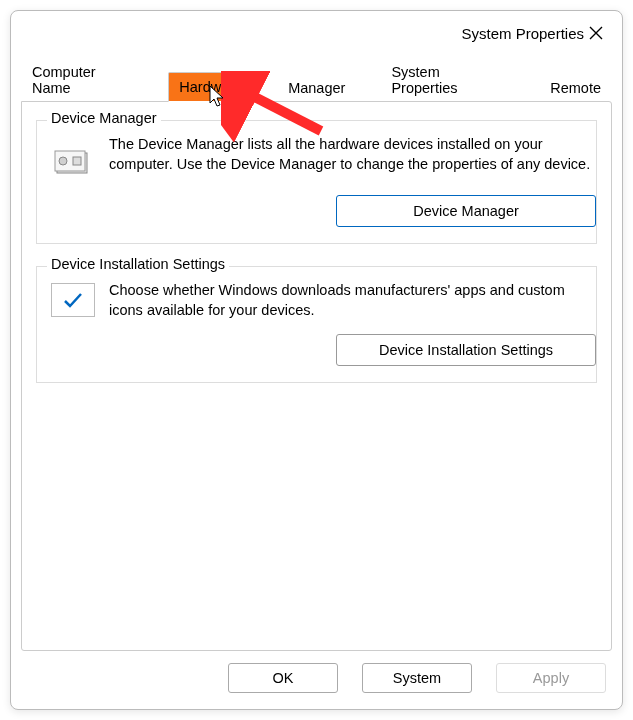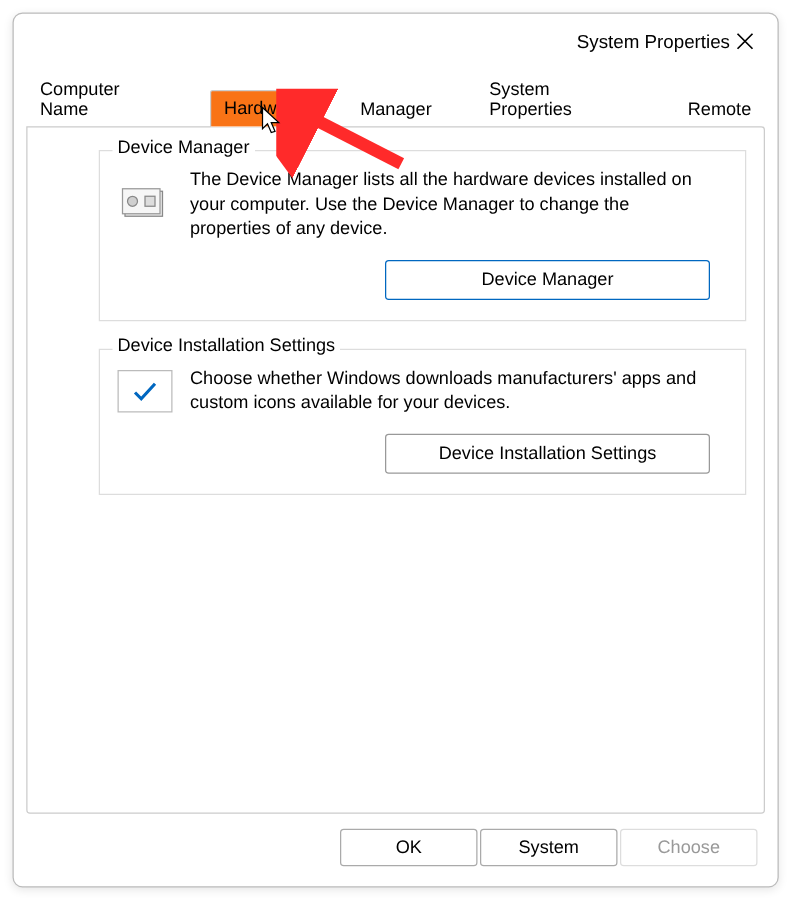--- a/index.html
+++ b/index.html
@@ -73,24 +73,23 @@
     .tab-panel {
       border: 1px solid #ccc;
       margin: -1px 10px 0 10px;
       border-radius: 0 3px 3px 3px;
       flex: 1;
       padding: 18px 14px;
       position: relative;
     }
     .fieldset {
       border: 1px solid #ddd;
-      padding: 14px 28px 16px 14px;
+      padding: 14px 0 16px 14px;
       margin-bottom: 22px;
       position: relative;
-      margin-left: 43px;
     }
     .legend {
       position: absolute;
       top: -11px;
       left: 10px;
       background: #fff;
       padding: 0 4px;
       font-size: 14.5px;
       color: #000;
     }
@@ -139,21 +138,21 @@
       flex-shrink: 0;
       margin-top: 2px;
     }
     .check-icon svg {
       width: 24px;
       height: 24px;
     }
     .footer {
       display: flex;
       justify-content: flex-end;
-      gap: 2px;
+      gap: 24px;
       padding: 12px 16px 16px 16px;
     }
     .footer .fbtn {
       width: 110px;
       padding: 6px 0;
       font-size: 14.5px;
       background: #fff;
       border: 1px solid #aaa;
       border-radius: 3px;
       cursor: pointer;
@@ -233,21 +232,21 @@
       <div class="btn-row">
         <div class="btn">Device Installation Settings</div>
       </div>
     </div>
 
   </div>
 
   <div class="footer">
     <div class="fbtn">OK</div>
     <div class="fbtn">System</div>
-    <div class="fbtn disabled">Choose</div>
+    <div class="fbtn disabled">Apply</div>
   </div>
 
   <svg class="arrow-annotation" width="120" height="80">
     <defs>
       <marker id="ah" markerWidth="10" markerHeight="10" refX="2" refY="5" orient="auto">
         <path d="M0,0 L10,5 L0,10 Z" fill="#ff2a2a"></path>
       </marker>
     </defs>
     <line x1="100" y1="60" x2="18" y2="18" stroke="#ff2a2a" stroke-width="10" marker-end="url(#ah)"></line>
   </svg>

